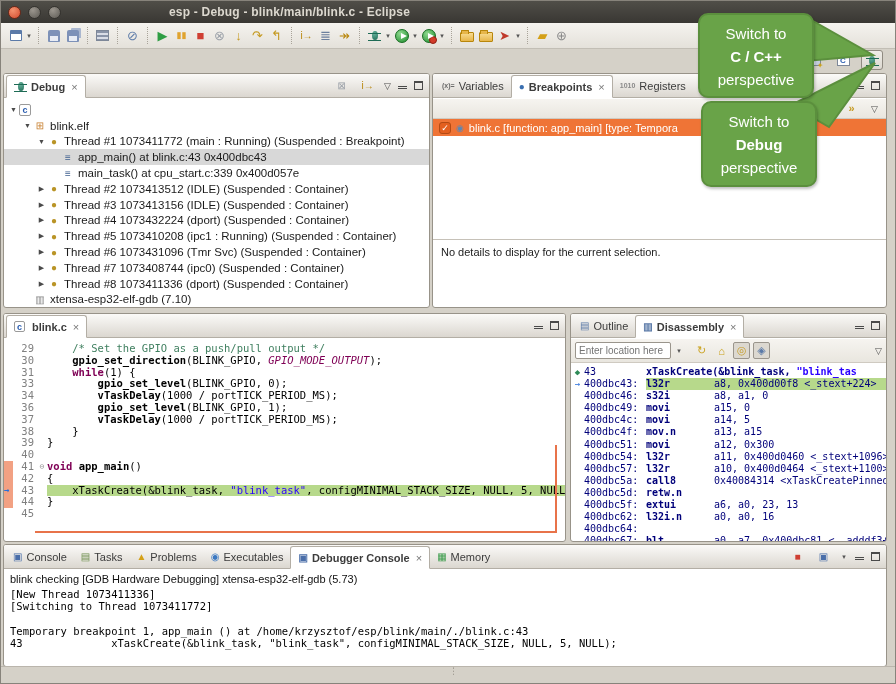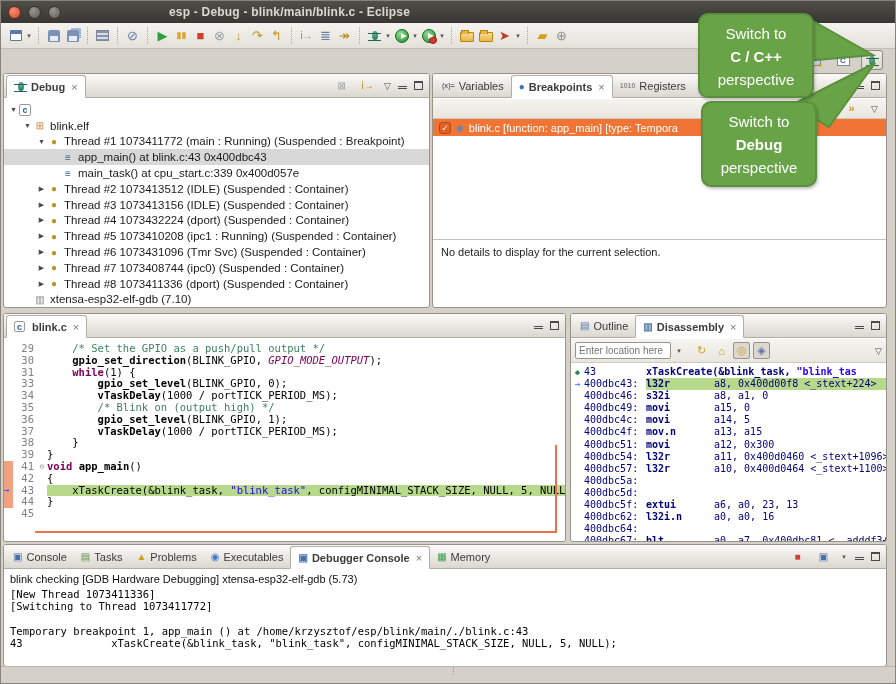--- a/index.html
+++ b/index.html
@@ -339,25 +339,25 @@
         <span class="w-min"></span>
         <span class="w-max"></span>
       </div>
     </div>
     <div class="code" id="code-area">
         <div class="crow"><span class="annot"></span><span class="lnum">29</span><span class="fold"></span><span class="ctext"><span>    </span><span class="sg-comment">/* Set the GPIO as a push/pull output */</span></span></div>
         <div class="crow"><span class="annot"></span><span class="lnum">30</span><span class="fold"></span><span class="ctext"><span>    </span><span class="sg-func">gpio_set_direction</span><span>(BLINK_GPIO, </span><span class="sg-macro">GPIO_MODE_OUTPUT</span><span>);</span></span></div>
         <div class="crow"><span class="annot"></span><span class="lnum">31</span><span class="fold"></span><span class="ctext"><span>    </span><span class="sg-kw">while</span><span>(1) {</span></span></div>
         <div class="crow"><span class="annot"></span><span class="lnum">33</span><span class="fold"></span><span class="ctext"><span>        </span><span class="sg-func">gpio_set_level</span><span>(BLINK_GPIO, 0);</span></span></div>
         <div class="crow"><span class="annot"></span><span class="lnum">34</span><span class="fold"></span><span class="ctext"><span>        </span><span class="sg-func">vTaskDelay</span><span>(1000 / portTICK_PERIOD_MS);</span></span></div>
-        <div class="crow"><span class="annot"></span><span class="lnum">35</span><span class="fold"></span><span class="ctext"><span>        </span><span class="sg-comment">/* Blink on (output high) */</span></span></div>
         <div class="crow"><span class="annot"></span><span class="lnum">36</span><span class="fold"></span><span class="ctext"><span>        </span><span class="sg-func">gpio_set_level</span><span>(BLINK_GPIO, 1);</span></span></div>
         <div class="crow"><span class="annot"></span><span class="lnum">37</span><span class="fold"></span><span class="ctext"><span>        </span><span class="sg-func">vTaskDelay</span><span>(1000 / portTICK_PERIOD_MS);</span></span></div>
         <div class="crow"><span class="annot"></span><span class="lnum">38</span><span class="fold"></span><span class="ctext"><span>    }</span></span></div>
         <div class="crow"><span class="annot"></span><span class="lnum">39</span><span class="fold"></span><span class="ctext"><span>}</span></span></div>
+        <div class="crow"><span class="annot"></span><span class="lnum">40</span><span class="fold"></span><span class="ctext"></span></div>
         <div class="crow"><span class="annot salmon"></span><span class="lnum">41</span><span class="fold">⊖</span><span class="ctext"><span class="sg-kw">void</span><span> </span><span class="sg-func">app_main</span><span>()</span></span></div>
         <div class="crow"><span class="annot salmon"></span><span class="lnum">42</span><span class="fold"></span><span class="ctext"><span>{</span></span></div>
         <div class="crow cur"><span class="annot salmon">→</span><span class="lnum">43</span><span class="fold"></span><span class="ctext"><span>    xTaskCreate(&amp;blink_task, </span><span class="sg-string">"blink_task"</span><span>, configMINIMAL_STACK_SIZE, NULL, 5, NULL);</span></span></div>
         <div class="crow"><span class="annot salmon"></span><span class="lnum">44</span><span class="fold"></span><span class="ctext"><span>}</span></span></div>
         <div class="crow"><span class="annot"></span><span class="lnum">45</span><span class="fold"></span><span class="ctext"></span></div>
       </div>
     <div class="orange-annot" style="left:31px;top:131px;width:522px;height:88px;"></div>
   </div>
 
   <div class="panel" style="left:569px;top:312px;width:317px;height:229px;">
@@ -390,22 +390,22 @@
     <div class="dis" id="dis-area">
         <div class="drow"><span class="dmark" style="color: rgb(46, 139, 87);">◆</span><span class="daddr">43</span><span class="dbody"><span class="dsrc1">xTaskCreate(&amp;blink_task, </span><span class="dsrc2">"blink_tas</span></span></div>
         <div class="drow cur"><span class="dmark" style="color: rgb(42, 111, 219);">→</span><span class="daddr">400dbc43:</span><span class="dbody"><span class="dop">l32r</span><span class="dargs">a8, 0x400d00f8 &lt;_stext+224&gt;</span></span></div>
         <div class="drow"><span class="dmark"></span><span class="daddr">400dbc46:</span><span class="dbody"><span class="dop">s32i</span><span class="dargs">a8, a1, 0</span></span></div>
         <div class="drow"><span class="dmark"></span><span class="daddr">400dbc49:</span><span class="dbody"><span class="dop">movi</span><span class="dargs">a15, 0</span></span></div>
         <div class="drow"><span class="dmark"></span><span class="daddr">400dbc4c:</span><span class="dbody"><span class="dop">movi</span><span class="dargs">a14, 5</span></span></div>
         <div class="drow"><span class="dmark"></span><span class="daddr">400dbc4f:</span><span class="dbody"><span class="dop">mov.n</span><span class="dargs">a13, a15</span></span></div>
         <div class="drow"><span class="dmark"></span><span class="daddr">400dbc51:</span><span class="dbody"><span class="dop">movi</span><span class="dargs">a12, 0x300</span></span></div>
         <div class="drow"><span class="dmark"></span><span class="daddr">400dbc54:</span><span class="dbody"><span class="dop">l32r</span><span class="dargs">a11, 0x400d0460 &lt;_stext+1096&gt;</span></span></div>
         <div class="drow"><span class="dmark"></span><span class="daddr">400dbc57:</span><span class="dbody"><span class="dop">l32r</span><span class="dargs">a10, 0x400d0464 &lt;_stext+1100&gt;</span></span></div>
-        <div class="drow"><span class="dmark"></span><span class="daddr">400dbc5a:</span></div>
-        <div class="drow"><span class="dmark"></span><span class="daddr">400dbc5d:</span></div>
+        <div class="drow"><span class="dmark"></span><span class="daddr">400dbc5a:</span><span class="dbody"><span class="dop">call8</span><span class="dargs">0x40084314 &lt;xTaskCreatePinned</span></span></div>
+        <div class="drow"><span class="dmark"></span><span class="daddr">400dbc5d:</span><span class="dbody"><span class="dop">retw.n</span><span class="dargs"></span></span></div>
         <div class="drow"><span class="dmark"></span><span class="daddr">400dbc5f:</span><span class="dbody"><span class="dop">extui</span><span class="dargs">a6, a0, 23, 13</span></span></div>
         <div class="drow"><span class="dmark"></span><span class="daddr">400dbc62:</span><span class="dbody"><span class="dop">l32i.n</span><span class="dargs">a0, a0, 16</span></span></div>
         <div class="drow"><span class="dmark"></span><span class="daddr">400dbc64:</span></div>
         <div class="drow"><span class="dmark"></span><span class="daddr">400dbc67:</span><span class="dbody"><span class="dop">blt</span><span class="dargs">a0, a7, 0x400dbc81 &lt;__adddf3+</span></span></div>
       </div>
   </div>
 
   <div class="panel" style="left:2px;top:543px;width:884px;height:123px;">
     <div class="tabbar" id="con-tabbar">
         <div class="tab">

